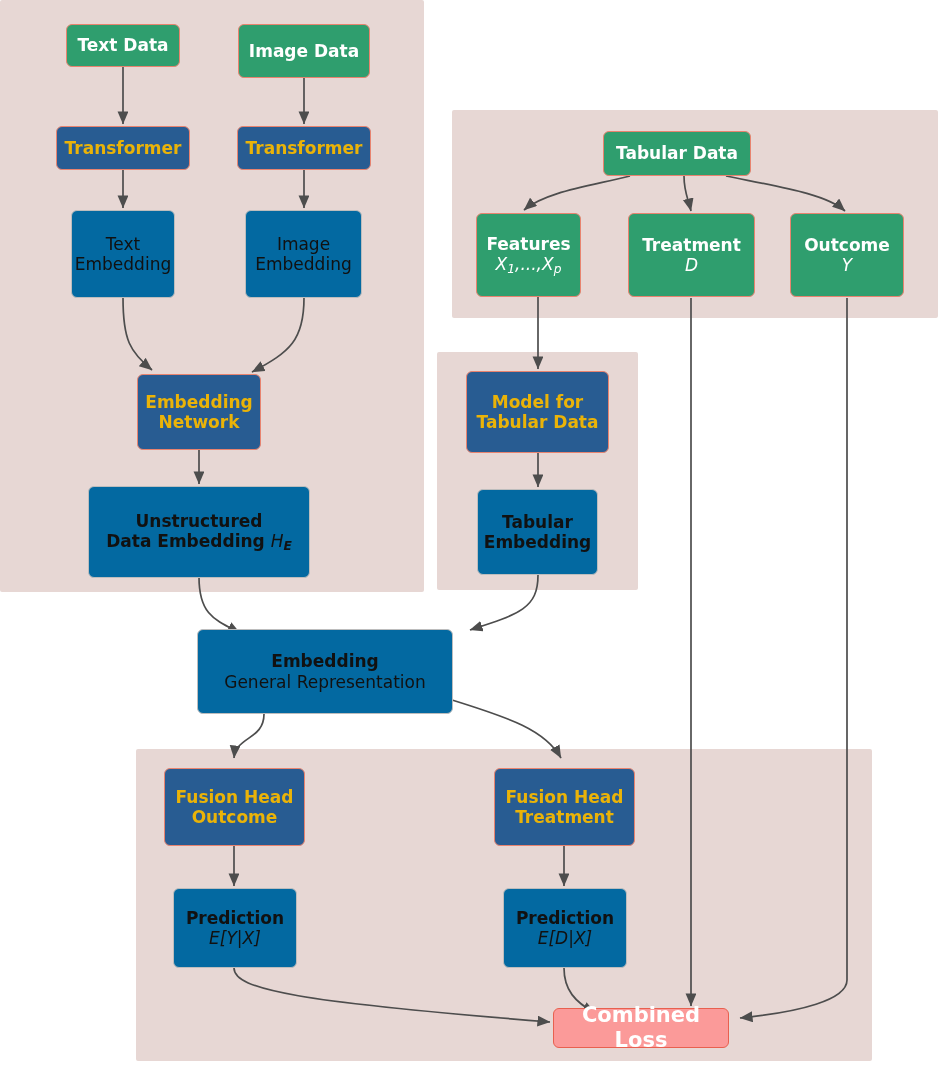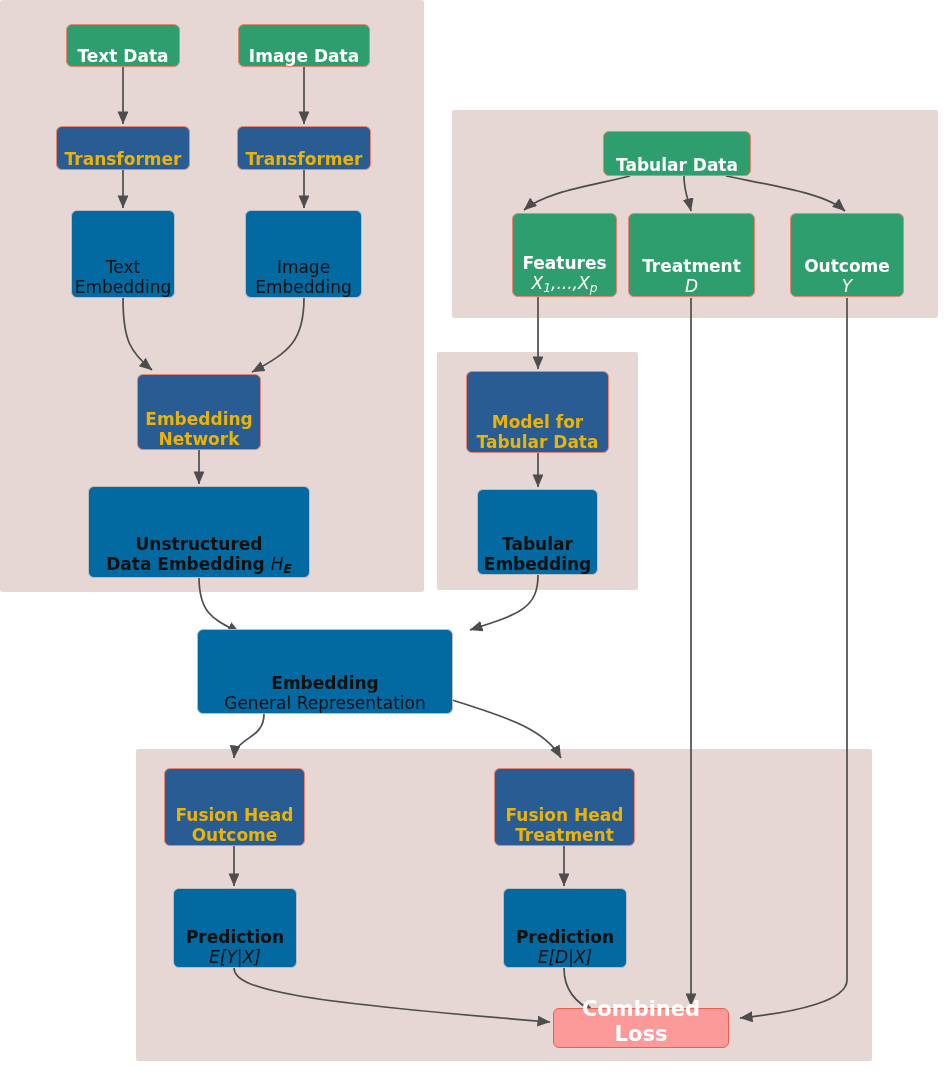--- a/index.html
+++ b/index.html
@@ -1,21 +1,21 @@
 <!DOCTYPE html>
 <html><head>
 <meta charset="utf-8">
 <style>
   html,body{margin:0;padding:0;background:#ffffff;}
   body{font-family:"DejaVu Sans","Liberation Sans",sans-serif;}
   #stage{position:relative;width:944px;height:1079px;background:#ffffff;overflow:hidden;}
   .panel{position:absolute;background:#e7d7d4;border-radius:2px;}
   svg.edges{position:absolute;left:0;top:0;width:944px;height:1079px;pointer-events:none;}
   .node{position:absolute;box-sizing:border-box;display:flex;flex-direction:column;
-        align-items:center;justify-content:flex-end;text-align:center;border-radius:6px;
+        align-items:center;justify-content:center;text-align:center;border-radius:6px;
         line-height:1.18;}
   .n-green{background:#2f9e6e;border:1.6px solid #e8836f;color:#ffffff;font-weight:bold;font-size:17px;}
   .n-blue{background:#285c92;border:1.6px solid #e8836f;color:#eab308;font-weight:bold;font-size:17px;}
   .n-grey{background:#0369a1;border:1.3px solid #bdbdbd;color:#111111;font-size:17px;}
   .n-red{background:#fb9a99;border:1.6px solid #e8604f;color:#ffffff;font-weight:bold;font-size:21px;}
   .bold{font-weight:bold;}
   .ital{font-style:italic;font-weight:normal;}
   .sub{font-size:0.72em;vertical-align:-0.28em;font-style:italic;}
   .l2{display:block;}
 </style>
@@ -58,21 +58,21 @@
       <path d="M564,968 C564,990 575,1002 595,1013"></path>
       <path d="M691,298 L691,1006"></path>
       <path d="M847,298 L847,980 C847,1000 800,1012 740,1018"></path>
     </g>
   </svg>
 
   <div class="node n-green" style="left:66px;top:24px;width:114px;height:43px;">
     <span>Text Data</span>
   </div>
 
-  <div class="node n-green" style="left:238px;top:24px;width:132px;height:43px;">
+  <div class="node n-green" style="left:238px;top:24px;width:132px;height:54px;">
     <span>Image Data</span>
   </div>
 
   <div class="node n-blue" style="left:56px;top:126px;width:134px;height:44px;">
     <span>Transformer</span>
   </div>
 
   <div class="node n-blue" style="left:237px;top:126px;width:134px;height:44px;">
     <span>Transformer</span>
   </div>
@@ -94,21 +94,21 @@
 
   <div class="node n-grey" style="left:88px;top:486px;width:222px;height:92px;font-weight:bold;">
     <span>Unstructured</span>
     <span class="l2"><span>Data Embedding </span><i class="ital">H</i><span class="sub">E</span></span>
   </div>
 
   <div class="node n-green" style="left:603px;top:131px;width:148px;height:45px;">
     <span>Tabular Data</span>
   </div>
 
-  <div class="node n-green" style="left:512px;top:213px;width:105px;height:84px;">
+  <div class="node n-green" style="left:476px;top:213px;width:105px;height:84px;">
     <span class="bold">Features</span>
     <span class="l2 ital"><span>X</span><span class="sub">1</span><span>,...,</span><span>X</span><span class="sub">p</span></span>
   </div>
 
   <div class="node n-green" style="left:628px;top:213px;width:127px;height:84px;">
     <span class="bold">Treatment</span>
     <span class="l2 ital">D</span>
   </div>
 
   <div class="node n-green" style="left:790px;top:213px;width:114px;height:84px;">

